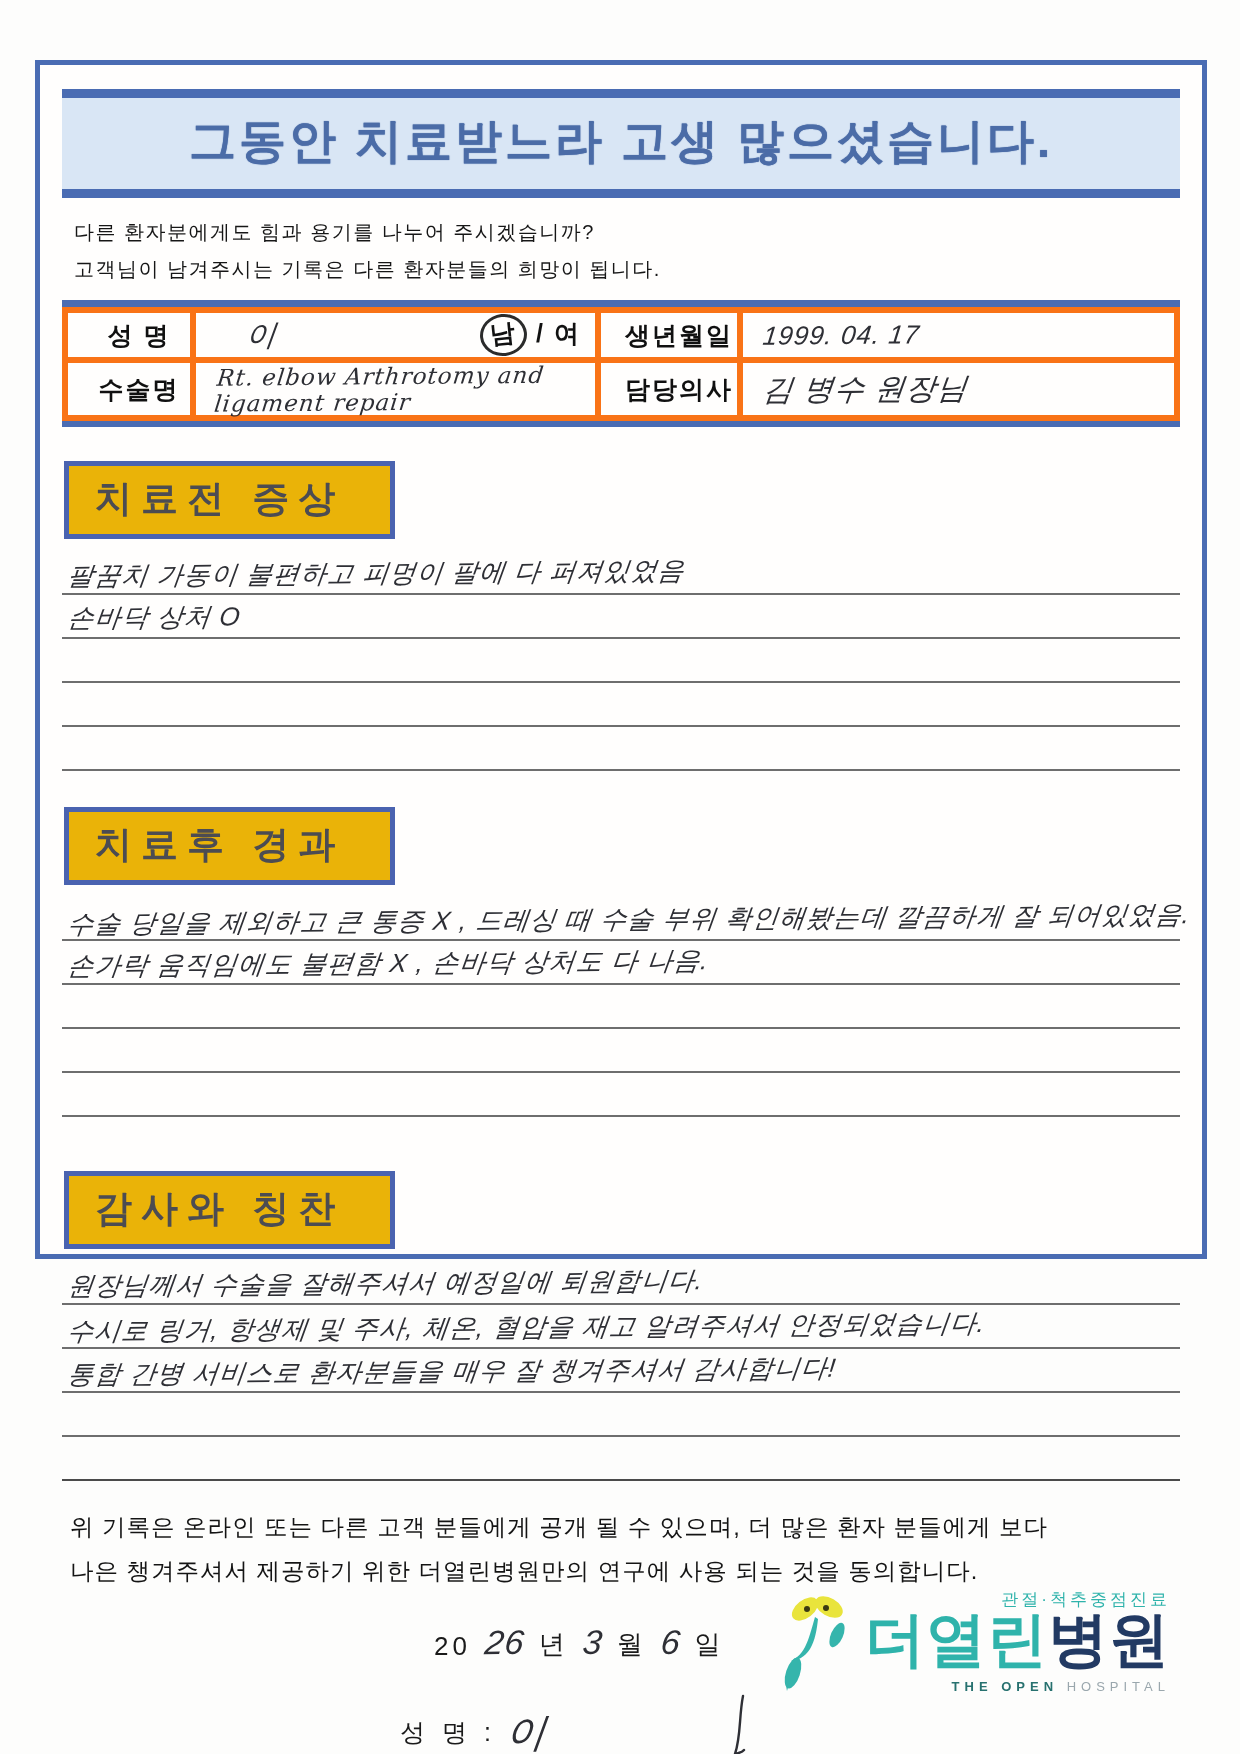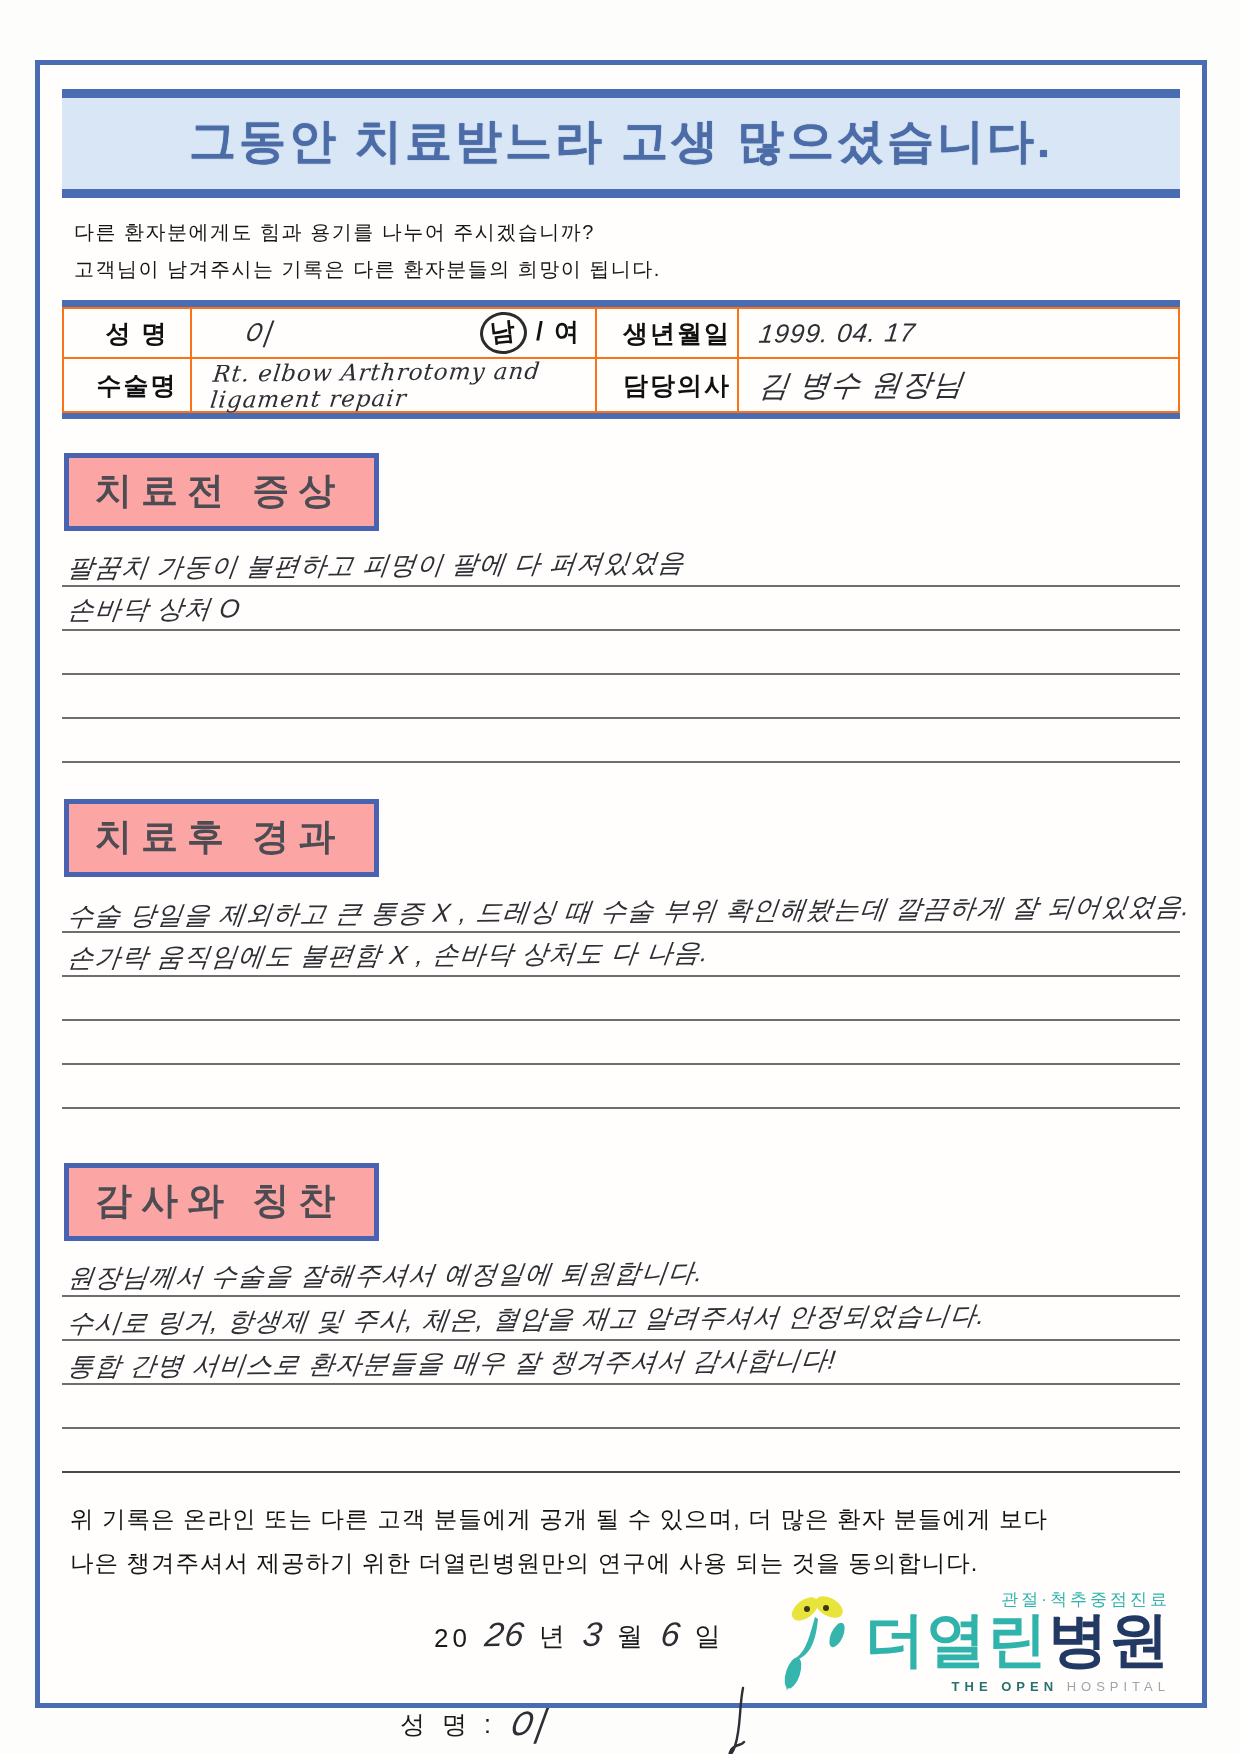--- a/index.html
+++ b/index.html
@@ -1,56 +1,56 @@
 <!DOCTYPE html>
 <html><head>
 <meta charset="utf-8">
 <style>
   * { margin:0; padding:0; box-sizing:border-box; }
   html,body { width:1240px; height:1754px; background:#ffffff;
     font-family:"Liberation Sans", sans-serif; color:#111; }
   .page { position:relative; width:1240px; height:1754px; background:#fdfdfc; overflow:hidden; }
-  .frame { position:absolute; left:35px; top:60px; width:1172px; height:1648px;
+  .frame { position:absolute; left:35px; top:60px; width:1172px; height:1199px;
     border:5px solid #4a6cb3; background:#fffefd; }
   .inner { position:relative; width:100%; height:100%; padding:0 22px; }
 
   
   .banner { margin-top:24px; border-top:9px solid #4a6cb3; border-bottom:9px solid #4a6cb3;
     background:#d9e6f5; text-align:center; padding:12px 0 16px; }
   .banner-title { font-size:47px; font-weight:bold; color:#4b6ca7; letter-spacing:3px;
     text-shadow:0 0 1px #4b6ca7; }
 
   
   .intro { margin:16px 0 0 12px; font-size:20px; line-height:37px; letter-spacing:1.5px; color:#161616; }
 
   .blue-bar { height:7px; background:#4a6cb3; margin-top:12px; }
   .blue-bar-thick { height:6px; background:#4a6cb3; }
 
   
   table.ptable { width:100%; border-collapse:collapse; table-layout:fixed; }
-  table.ptable td { border:2px solid #f97316; height:50px; vertical-align:middle;padding-left:20px; }
+  table.ptable td { border:6px solid #f97316; height:50px; vertical-align:middle;padding-left:20px; }
   td.lab { font-size:25px; font-weight:bold; text-align:center; letter-spacing:2px; color:#101010; }
   .cell-name { display:flex; justify-content:space-between; align-items:center; padding:0 14px 0 30px; }
   .gender { font-size:25px; font-weight:bold; letter-spacing:2px; white-space:nowrap; }
   .circle-m { display:inline-block; border:3px solid #2b2b2b; border-radius:50%;
     padding:0 7px 3px; transform:rotate(-6deg); font-weight:bold; }
   .cell-val { padding-left:26px; }
 
   
   .hand { display:inline-block; font-style:italic; transform:skewX(-7deg) rotate(-0.5deg);
     color:#2e2f35; font-size:26px; letter-spacing:1px; }
   .hand-en { font-family:"DejaVu Serif", serif; font-size:23px; }
   .hand-big { font-size:30px; }
 
   
   .section { margin-top:34px; }
   .sec2 { margin-top:36px; }
   .sec3 { margin-top:54px; }
   .section-title { display:inline-block; min-width:292px; margin-left:2px;
-    border:5px solid #4a63b0; background:#fca5a5; padding:8px 30px 10px 26px;
+    border:5px solid #4a63b0; background:#eab308; padding:8px 46px 10px 26px;
     font-size:37px; font-weight:bold; color:#4c4c52; letter-spacing:9px; text-align:center; }
   .rules { margin-top:4px; }
   .rule { height:44px; border-bottom:2px solid #6e6e6e; position:relative; }
   .rule.first { height:52px; }
   .rule.dark { border-bottom-color:#4a4a4a; }
   .rule .hand { position:absolute; left:6px; bottom:2px; white-space:nowrap; }
 
   
   .consent { margin:24px 8px 0; font-size:23.5px; line-height:44px; letter-spacing:1px; color:#141414; }
 

